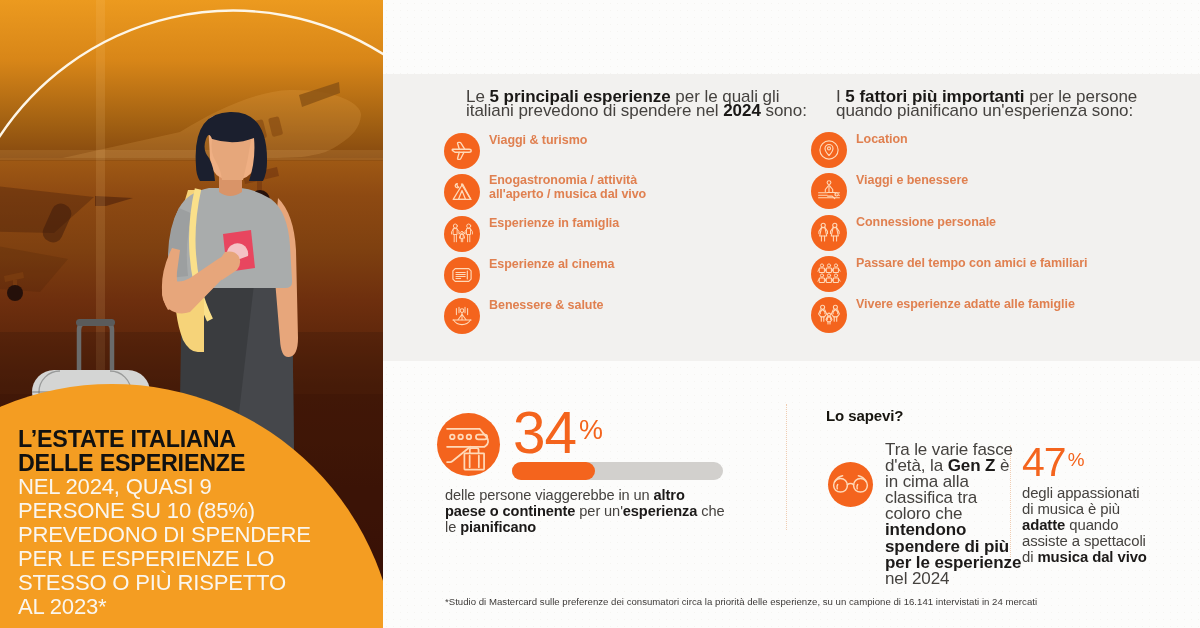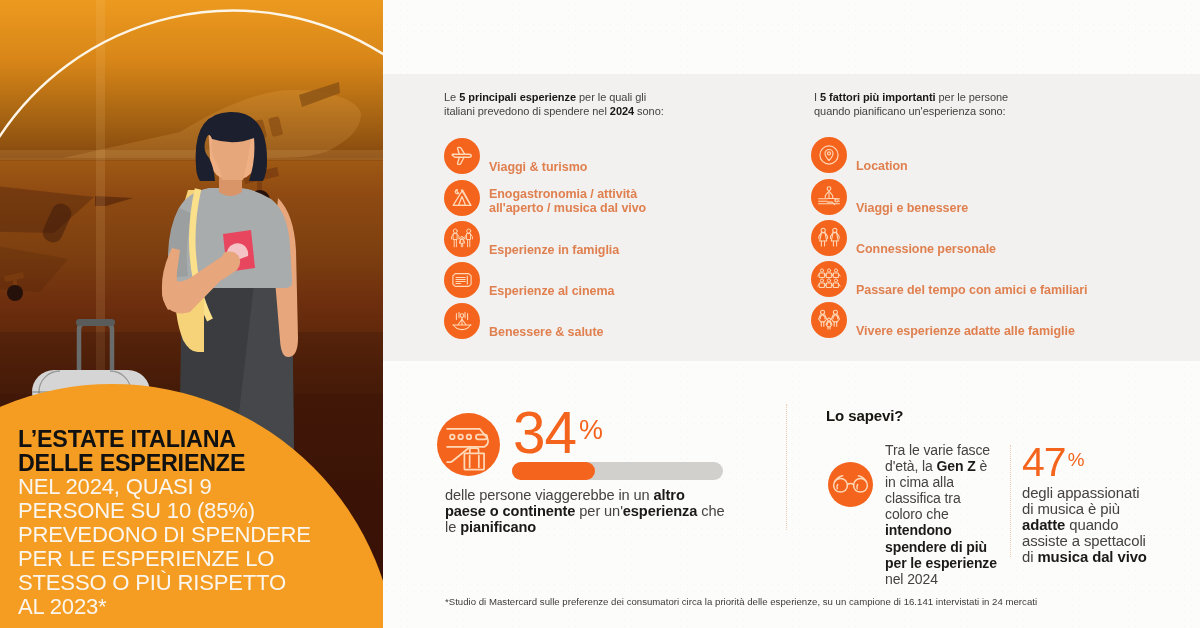--- a/index.html
+++ b/index.html
@@ -12,30 +12,30 @@
 .bg-dots{position:absolute;left:383px;top:0;width:817px;height:628px;
   background-color:#FCFCFB;
   background-image:radial-gradient(#f5f4f1 0.5px, transparent 0.55px);
   background-size:7px 7px;}
 .grey-panel{position:absolute;left:383px;top:74px;width:817px;height:287px;background:#F2F1EF;}
 
 
 .illus{position:absolute;left:0;top:0;width:383px;height:628px;overflow:hidden}
 
 
-.col-head{position:absolute;font-size:11px;line-height:14.6px;color:#45423F;letter-spacing:-0.05px;}
+.col-head{position:absolute;font-size:17px;line-height:14.6px;color:#45423F;letter-spacing:-0.05px;margin-left:22px;}
 .col-head b{font-weight:700;color:#1A1816}
 .head-left{left:444px;top:89.5px;white-space:nowrap}
 .head-right{left:814px;top:89.5px;white-space:nowrap}
 
 
 .list{position:absolute}
 .list-left{left:444px;top:133px}
 .list-right{left:811px;top:132px}
-.li{position:relative;display:flex;align-items:flex-end;height:41.3px}
+.li{position:relative;display:flex;align-items:flex-start;height:41.3px}
 .li .circle{width:36px;height:36px;border-radius:50%;background:#F4641D;flex:0 0 36px;display:flex;align-items:center;justify-content:center}
 .li .circle svg{width:24px;height:24px}
 .li .lbl{margin-left:9px;font-size:12.5px;color:#E08050;font-weight:600;line-height:14px;letter-spacing:-0.05px}
 .list-right .li .lbl{}
 .li .lbl.lbl2{line-height:13.6px}
 
 
 .stat-icon{position:absolute;border-radius:50%;background:#f4641d;display:flex;align-items:center;justify-content:center}
 
 .pct{position:absolute;font-weight:400;color:#F4641D;letter-spacing:-1px;white-space:nowrap}
@@ -55,21 +55,21 @@
 .pct-travel{left:513px;top:404px;font-size:58.5px;line-height:58.5px}
 .bar-track{left:512px;top:462px;width:211px}
 .bar-fill{left:512px;top:462px;width:83px}
 .txt-travel{left:445px;top:487px}
 
 .sep-1{left:786px;top:404px;height:126px}
 .sep-2{left:1010px;top:445px;height:112px}
 
 .dyk-title{position:absolute;left:826px;top:407px;font-size:15px;font-weight:700;color:#17150F;letter-spacing:-0.1px}
 .icon-glasses{left:828px;top:462px;width:45px;height:45px}
-.txt-dyk{left:885px;top:442px;font-size:14px;line-height:16.1px}
+.txt-dyk{left:885px;top:442px;font-size:17px;line-height:16.1px}
 .pct-music{left:1022px;top:428px;font-size:41px;line-height:69px}
 .txt-music{left:1022px;top:486px;font-size:14.9px;line-height:15.95px}
 
 .hero-circle{position:absolute;left:0;top:0;width:383px;height:628px;}
 
 .left-title{position:absolute;left:18px;top:427px;font-weight:700;color:#111111;font-size:23.3px;line-height:24px;letter-spacing:-0.2px;white-space:nowrap}
 .left-sub{position:absolute;left:18px;top:475px;color:#FAF6EE;font-size:22.1px;line-height:24px;letter-spacing:-0.2px;font-weight:400;white-space:nowrap}
 </style>
 </head>
 <body>

